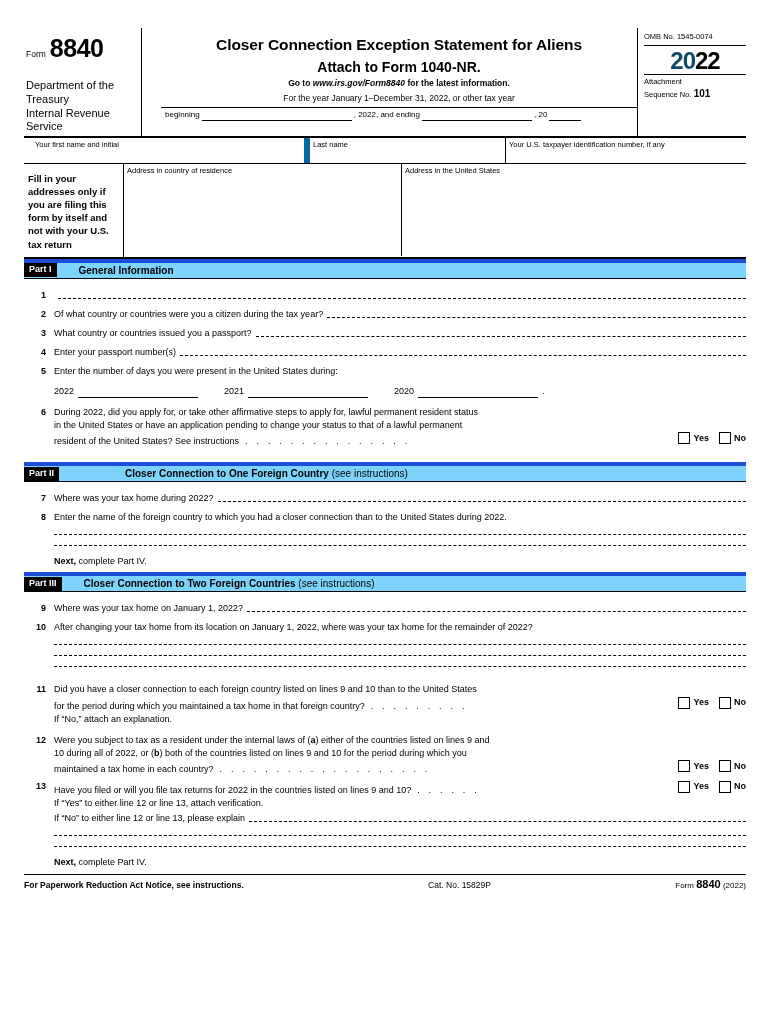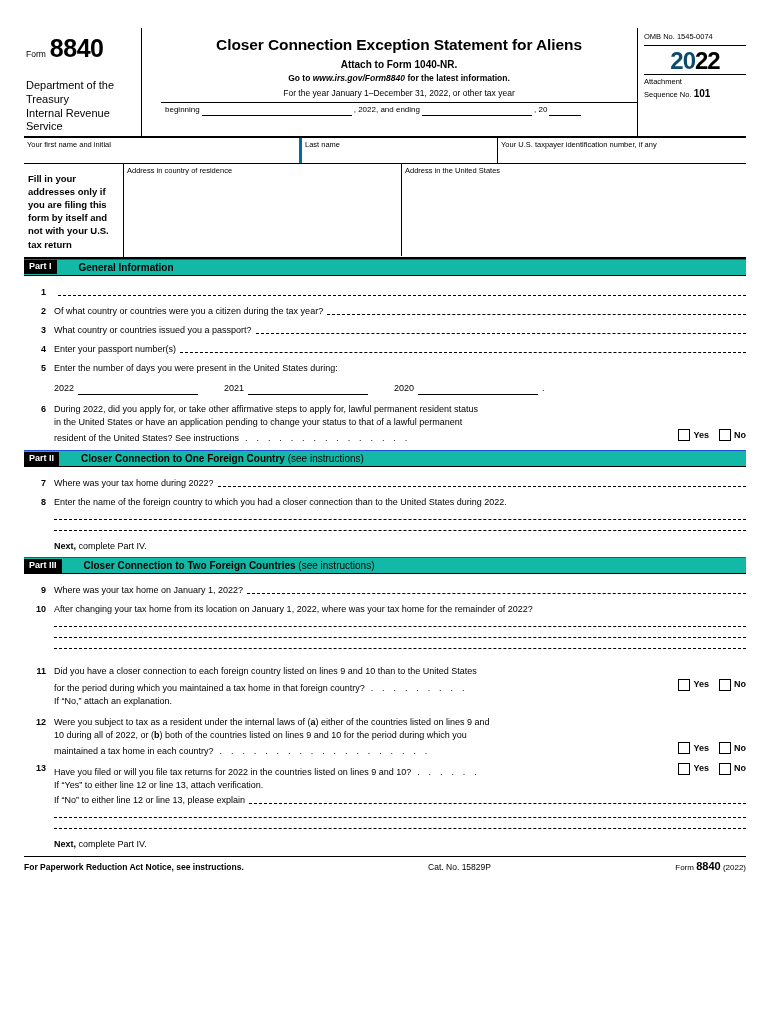--- a/index.html
+++ b/index.html
@@ -10,46 +10,46 @@
   
   .hdr{display:flex;border-bottom:2px solid #000;}
   .hdr-left{width:118px;border-right:1px solid #000;box-sizing:border-box;padding:8px 0 2px 2px;}
   .hdr-mid{flex:1;border-right:1px solid #000;box-sizing:border-box;margin-left:19px;}
   .hdr-right{width:108px;box-sizing:border-box;padding:4px 0 0 6px;}
   .form-word{font-size:8.5px;}
   .form-num{font-size:25px;font-weight:bold;letter-spacing:-0.5px;line-height:1;}
   .formline{display:flex;align-items:baseline;gap:4px;}
   .dept{font-size:11px;line-height:1.25;margin-top:18px;}
   .title{font-size:15.5px;font-weight:bold;text-align:center;padding-top:8px;letter-spacing:-0.1px;}
-  .sub1{font-size:10px;font-weight:bold;text-align:center;margin-top:5px;}
+  .sub1{font-size:14px;font-weight:bold;text-align:center;margin-top:5px;}
   .sub2{font-size:8.5px;font-weight:bold;text-align:center;margin-top:3px;}
   .sub2 i{font-style:italic;}
   .yearline{font-size:8.5px;text-align:center;margin-top:5px;}
   .beginline{display:flex;font-size:8px;border-top:1px solid #000;margin-top:4px;padding:2px 4px 1px 4px;}
   .omb{font-size:7.5px;border-bottom:1px solid #000;padding-bottom:4px;}
   .bigyear{font-size:24px;font-weight:bold;text-align:center;letter-spacing:-1px;line-height:1.1;padding-top:2px;}
   .bigyear .grey{color:#0c4a6e;}
   .attach{font-size:7.5px;border-top:1px solid #000;padding-top:2px;line-height:1.3;}
   .attach b{font-size:10px;}
 
   
   .namerow{display:flex;border-bottom:1px solid #000;}
   .namerow>div{box-sizing:border-box;font-size:7.5px;padding:2px 0 14px 3px;}
-  .nm1{width:278px;border-right:3px solid #0369a1;}
+  .nm1{width:278px;border-right:6px solid #0369a1;margin-left:8px;}
   .nm2{width:196px;border-right:1px solid #000;}
   .nm3{flex:1;}
 
   
   .addrrow{display:flex;border-bottom:2px solid #000;}
   .fillin{width:100px;box-sizing:border-box;border-right:1px solid #000;padding:8px 4px 6px 4px;font-size:9.5px;font-weight:bold;line-height:1.38;}
   .addr1{width:278px;box-sizing:border-box;border-right:1px solid #000;font-size:7.5px;padding:2px 0 0 3px;}
   .addr2{flex:1;box-sizing:border-box;font-size:7.5px;padding:2px 0 0 3px;}
 
   
-  .partbar{display:flex;align-items:center;background:#14b8a6;border-bottom:1.5px solid #000;border-top:1px solid #1d4ed8;height:15px;}
+  .partbar{display:flex;align-items:center;background:#7dd3fc;border-bottom:1.5px solid #000;border-top:4px solid #1d4ed8;height:15px;}
   .partbox{background:#000;color:#fff;font-size:9px;font-weight:bold;padding:1px 5px 2px 5px;margin:0;line-height:11px;}
   .parttitle{font-size:10px;font-weight:bold;margin-left:22px;}
   .parttitle .reg{font-weight:normal;}
 
   
   .row{display:flex;font-size:9px;line-height:13px;}
   .num{width:30px;text-align:right;padding-right:8px;box-sizing:border-box;font-weight:bold;flex:none;}
   .txt{flex:1;position:relative;}
   .dots{border-bottom:1px dashed #000;flex:1;margin:0 0 3px 4px;height:9px;}
   .fl{display:flex;align-items:flex-end;}
@@ -186,21 +186,21 @@
               </span>
           <span class="ynwrap" style="margin-left:10px;">
                 <span class="cb"></span>
                 <span>No</span>
               </span>
         </div>
       </span>
     </div>
   </div>
 
-  <div class="partbar" style="margin-top:5px;">
+  <div class="partbar" style="margin-top:14px;gap:44px;">
     <span class="partbox">Part II</span>
     <span class="parttitle"><span>Closer Connection to One Foreign Country</span> <span class="reg">(see instructions)</span></span>
   </div>
 
   <div style="padding-top:6px;">
     <div class="row fl mt4">
       <span class="num">7</span>
       <span>Where was your tax home during 2022?</span>
       <span class="dots"></span>
     </div>

